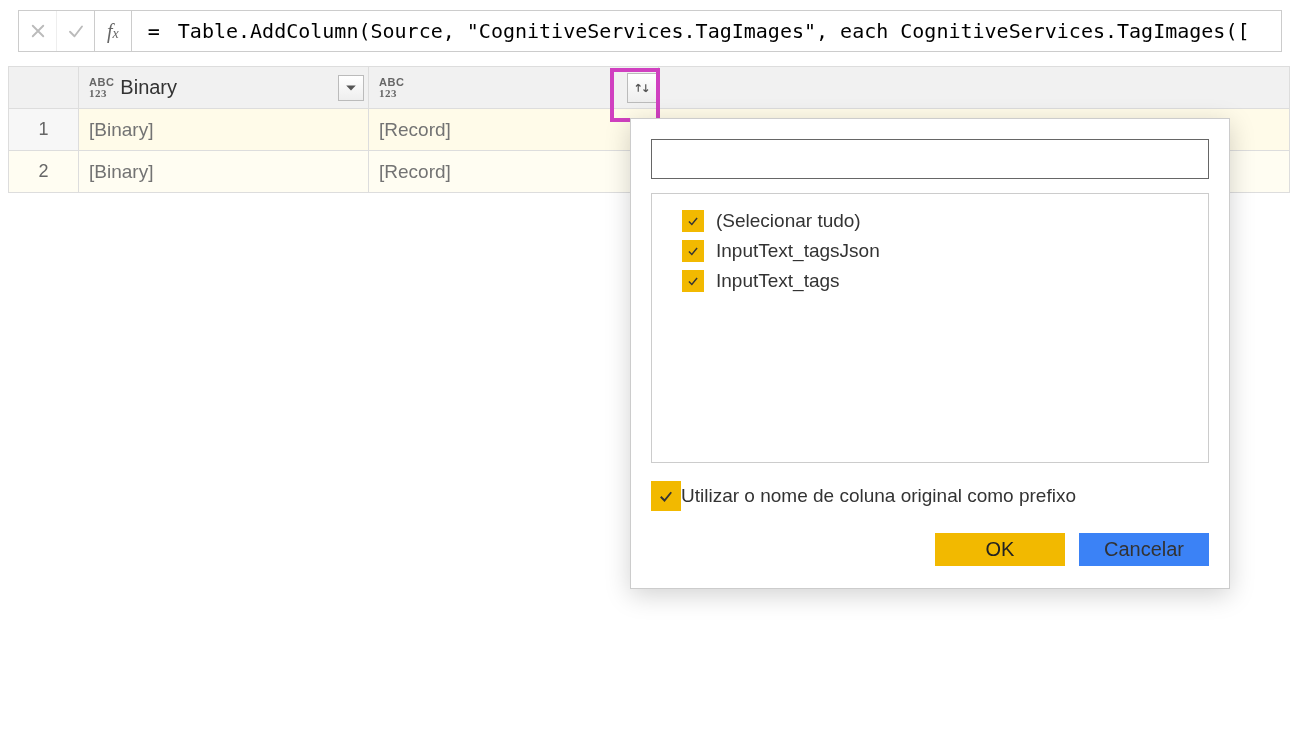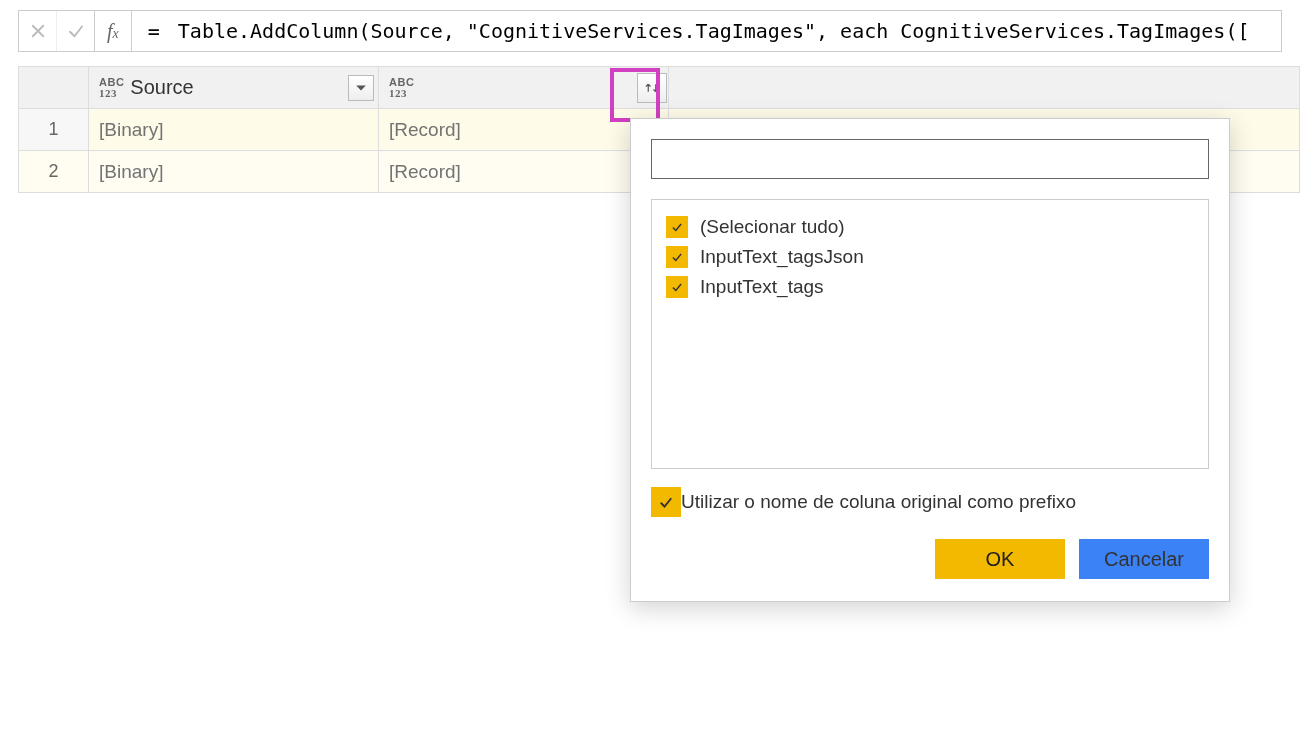--- a/index.html
+++ b/index.html
@@ -51,21 +51,21 @@
     font-size: 20px;
     color: #000000;
     white-space: nowrap;
     overflow: hidden;
     font-family: Consolas, "Segoe UI", monospace;
   }
   .formula-text .eq { margin-right: 18px; }
 
   
   .grid {
-    margin: 14px 0 0 18px;
+    margin: 14px 0 0 8px;
     border-left: 1px solid #ddd;
     border-top: 1px solid #ddd;
     width: 1282px;
   }
   .grid-row {
     display: flex;
     height: 42px;
   }
   .grid-row.header { background: #f1f1f1; }
   .cell {
@@ -169,24 +169,24 @@
     padding: 20px 20px 22px 20px;
   }
   .popup .search {
     width: 100%;
     height: 40px;
     border: 1px solid #666;
     padding: 0 10px;
     font-size: 16px;
   }
   .popup .list {
-    margin-top: 20px;
+    margin-top: 14px;
     border: 1px solid #ccc;
     height: 270px;
-    padding: 12px 14px;
+    padding: 12px 30px;
     overflow: auto;
   }
   .check-row {
     display: flex;
     align-items: center;
     gap: 12px;
     padding: 4px 0;
     font-size: 19px;
     color: #333;
   }
@@ -211,21 +211,21 @@
   }
 
   .btn-row {
     display: flex;
     justify-content: flex-end;
     gap: 14px;
     margin-top: 22px;
   }
   .btn {
     min-width: 130px;
-    height: 40px;
+    height: 33px;
     display: flex;
     align-items: center;
     justify-content: center;
     font-size: 20px;
     cursor: pointer;
   }
   .btn.primary { background: #f2b900; color: #222; }
   .btn.secondary { background: #3b82f6; color: #333; }
 
 </style>
@@ -252,21 +252,21 @@
 <div class="grid">
 
   <div class="grid-row header">
     <div class="cell rownum"></div>
     <div class="cell col image">
       <div class="col-header-content">
         <div class="type-icon">
           <span class="row1">ABC</span>
             <span class="row2">123</span>
         </div>
-        <span>Source</span>
+        <span>Binary</span>
       </div>
       <div class="dropdown-btn">
         <svg viewBox="0 0 10 10">
             <path d="M1 3 L5 7 L9 3 Z"></path>
           </svg>
       </div>
     </div>
     <div class="cell col cog" style="position:relative;">
       <div class="col-header-content">
         <div class="type-icon">

